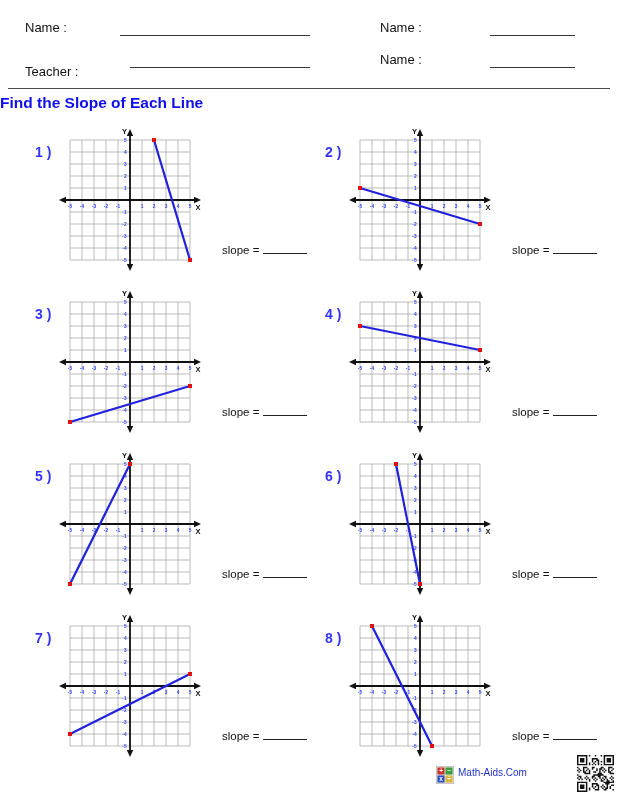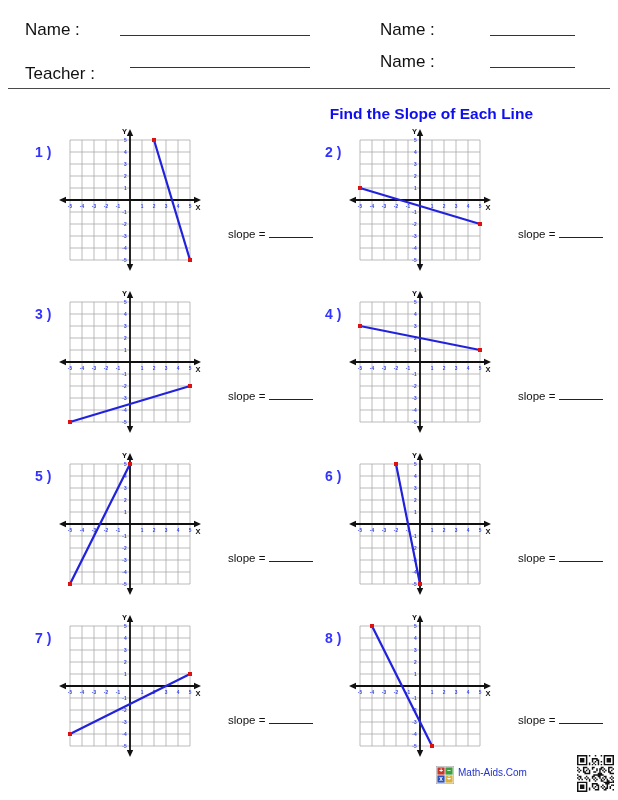--- a/index.html
+++ b/index.html
@@ -1,33 +1,33 @@
 <!DOCTYPE html>
 <html style="--c-title: #0f0fee; --c-num: #3333ff; --c-brand: #2233cc;"><head>
 <meta charset="utf-8">
 <style>
   html,body{margin:0;padding:0;background:#fff;}
   .page{
     position:relative;width:618px;height:800px;background:#fff;
     font-family:"Liberation Sans",sans-serif;color:#111;overflow:hidden;
   }
-  .hlabel{position:absolute;font-size:17px;color:#111;white-space:nowrap;}
+  .hlabel{position:absolute;font-size:13px;color:#111;white-space:nowrap;}
   .fill-line{position:absolute;border-bottom:1.6px solid #333;height:14px;}
   .rule{position:absolute;left:8px;top:88px;width:602px;border-top:1.6px solid #4a4a4a;}
   .title{
-    position:absolute;left:0;top:94px;width:522px;margin:11px;text-align:right;
+    position:absolute;left:0;top:94px;width:522px;margin:0;text-align:left;
     font-size:15.5px;font-weight:bold;color:var(--c-title,#0000ee);
   }
   .problem{position:absolute;width:300px;height:162px;}
   .pnum{
     position:absolute;left:0;top:18px;font-size:14px;font-weight:bold;
     color:var(--c-num,#3333ff);white-space:nowrap;
   }
   .graph{position:absolute;left:20px;top:0;width:150px;height:150px;}
-  .slope{position:absolute;left:187px;top:99px;font-size:11.5px;color:#111;white-space:nowrap;margin-left:6px;}
+  .slope{position:absolute;left:187px;top:115px;font-size:11.5px;color:#111;white-space:nowrap;}
   .slope .blank{
     display:inline-block;width:44px;height:12px;margin-left:4px;
     border-bottom:1.6px solid #222;vertical-align:baseline;
   }
   .footer-logo{position:absolute;left:436px;top:766px;width:18px;height:18px;}
   .brand{
     position:absolute;left:458px;top:767px;font-size:10px;
     color:var(--c-brand,#2233cc);text-decoration:none;cursor:pointer;
   }
   .qr{position:absolute;left:577px;top:755px;width:37px;height:37px;}

